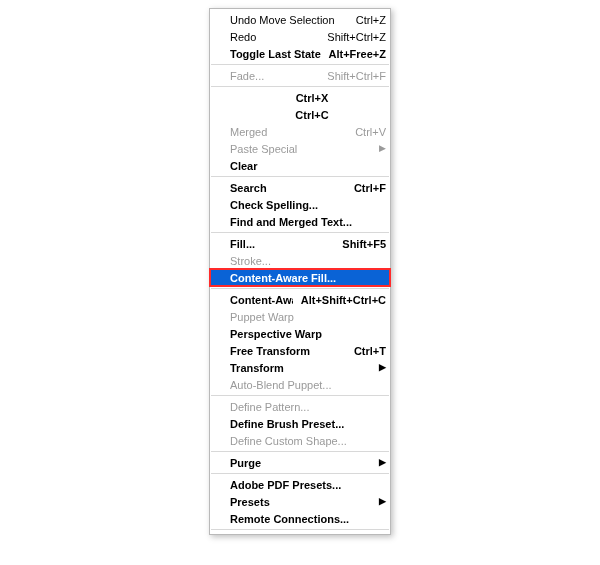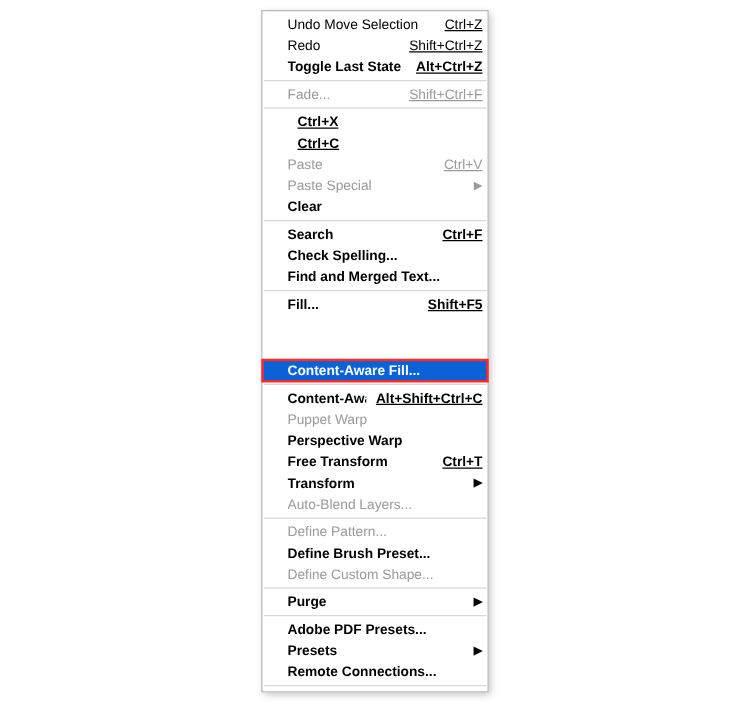--- a/index.html
+++ b/index.html
@@ -34,76 +34,74 @@
   .item.disabled {
     color: #9a9a9a;
   }
   .item.selected {
     background: #0a63d6;
     color: #ffffff;
   }
   .item.highlight-box {
     outline: 2px solid #ff2a2a;
     outline-offset: -1px;
-    margin-top: 36px;
   }
   .label {
     flex: 1 1 auto;
     overflow: hidden;
   }
   .shortcut {
     flex: 0 0 auto;
     padding-left: 8px;
     text-align: right;
-    text-decoration: underline;
   }
   .submenu-arrow {
     flex: 0 0 auto;
     width: 8px;
     text-align: right;
     font-size: 9px;
     line-height: 1;
   }
-  .bold { font-weight: 600; }
+  .bold { font-weight: 600; justify-content: center; }
   .sep {
     height: 1px;
     margin: 2px 1px;
     background: #d8d8d8;
   }
 </style>
 </head>
 <body>
 
 <div class="menu" id="menu">
     <div class="item">
       <span class="label">Undo Move Selection</span>
       <span class="shortcut">Ctrl+Z</span>
     </div>
     <div class="item">
       <span class="label">Redo</span>
       <span class="shortcut">Shift+Ctrl+Z</span>
     </div>
     <div class="item bold">
       <span class="label">Toggle Last State</span>
-      <span class="shortcut">Alt+Ctrl+Z</span>
+      <span class="shortcut">Alt+Free+Z</span>
     </div>
     <div class="sep"></div>
     <div class="item disabled">
       <span class="label">Fade...</span>
       <span class="shortcut">Shift+Ctrl+F</span>
     </div>
     <div class="sep"></div>
     <div class="item bold">
       <span class="shortcut">Ctrl+X</span>
     </div>
     <div class="item bold">
       <span class="shortcut">Ctrl+C</span>
     </div>
     <div class="item disabled">
-      <span class="label">Paste</span>
+      <span class="label">Merged</span>
       <span class="shortcut">Ctrl+V</span>
     </div>
     <div class="item disabled">
       <span class="label">Paste Special</span>
       <span class="submenu-arrow">▶</span>
     </div>
     <div class="item bold">
       <span class="label">Clear</span>
     </div>
     <div class="sep"></div>
@@ -115,20 +113,23 @@
       <span class="label">Check Spelling...</span>
     </div>
     <div class="item bold">
       <span class="label">Find and Merged Text...</span>
     </div>
     <div class="sep"></div>
     <div class="item bold">
       <span class="label">Fill...</span>
       <span class="shortcut">Shift+F5</span>
     </div>
+    <div class="item disabled">
+      <span class="label">Stroke...</span>
+    </div>
     <div class="item selected highlight-box bold">
       <span class="label">Content-Aware Fill...</span>
     </div>
     <div class="sep"></div>
     <div class="item bold">
       <span class="label">Content-Aware Scale</span>
       <span class="shortcut">Alt+Shift+Ctrl+C</span>
     </div>
     <div class="item disabled">
       <span class="label">Puppet Warp</span>
@@ -138,21 +139,21 @@
     </div>
     <div class="item bold">
       <span class="label">Free Transform</span>
       <span class="shortcut">Ctrl+T</span>
     </div>
     <div class="item bold">
       <span class="label">Transform</span>
       <span class="submenu-arrow">▶</span>
     </div>
     <div class="item disabled">
-      <span class="label">Auto-Blend Layers...</span>
+      <span class="label">Auto-Blend Puppet...</span>
     </div>
     <div class="sep"></div>
     <div class="item disabled">
       <span class="label">Define Pattern...</span>
     </div>
     <div class="item bold">
       <span class="label">Define Brush Preset...</span>
     </div>
     <div class="item disabled">
       <span class="label">Define Custom Shape...</span>

